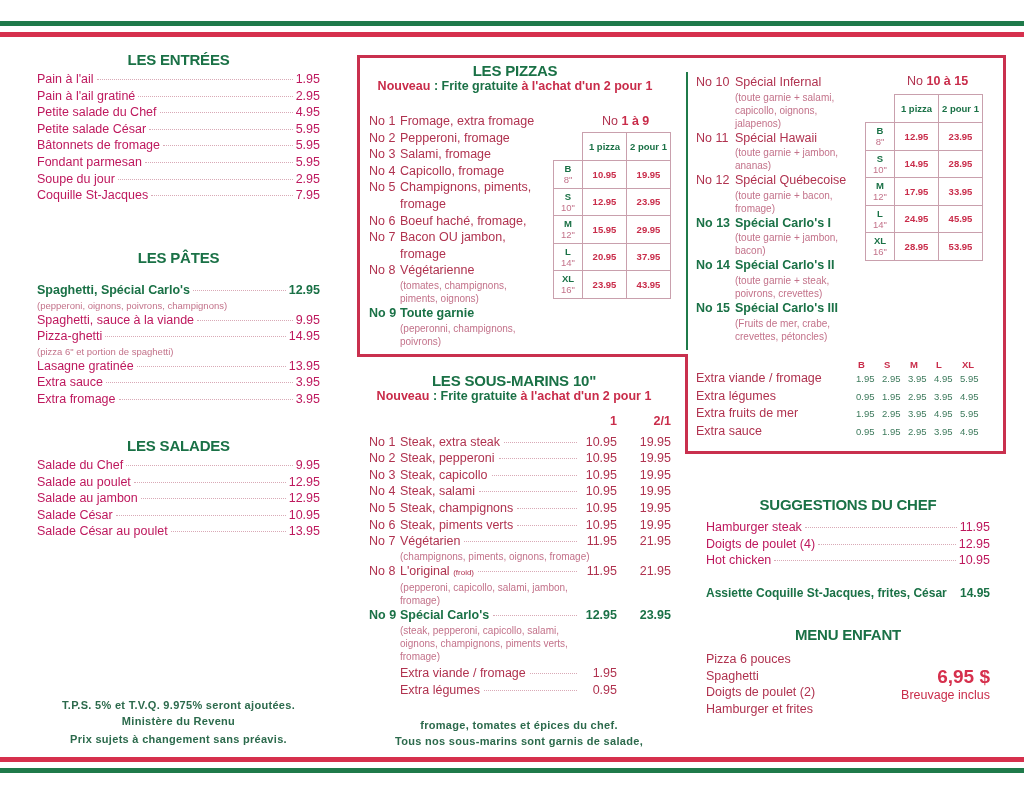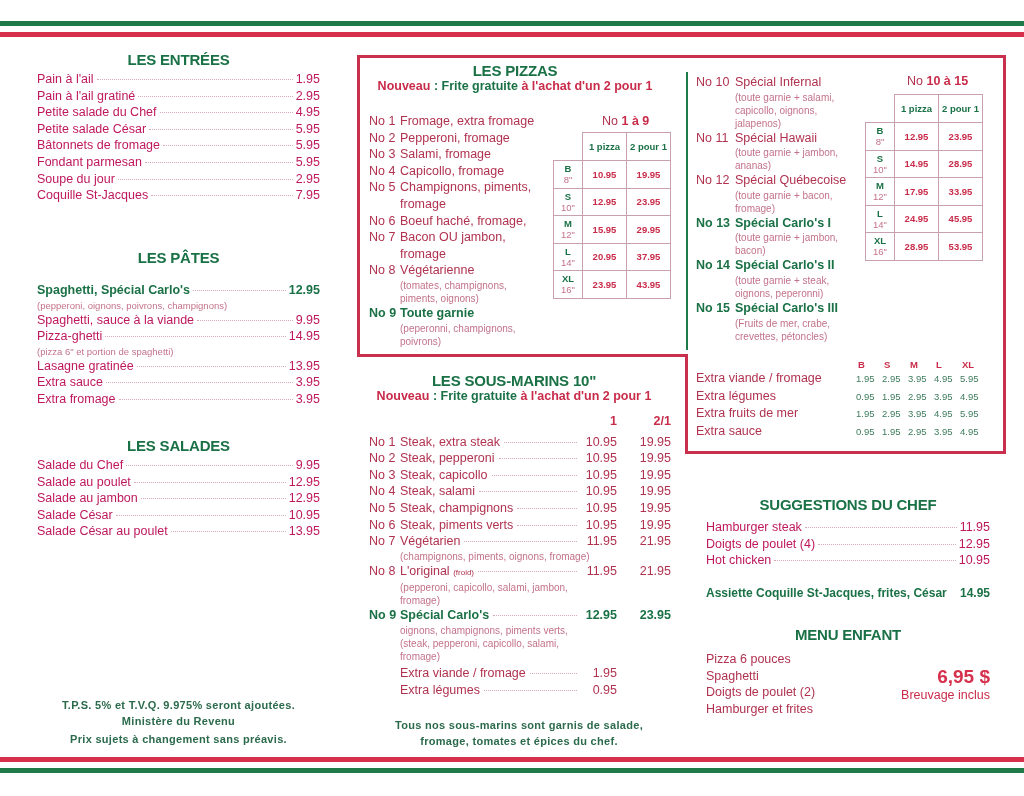--- a/index.html
+++ b/index.html
@@ -251,21 +251,21 @@
   <div class="pz-sub" style="padding-left:39px">(toute garnie + jambon,</div>
   <div class="pz-sub" style="padding-left:39px">ananas)</div>
   <div class="pz"><span class="no" style="width:39px">No 12</span><span>Spécial Québecoise</span></div>
   <div class="pz-sub" style="padding-left:39px">(toute garnie + bacon,</div>
   <div class="pz-sub" style="padding-left:39px">fromage)</div>
   <div class="pz special"><span class="no" style="width:39px">No 13</span><span>Spécial Carlo's I</span></div>
   <div class="pz-sub" style="padding-left:39px">(toute garnie + jambon,</div>
   <div class="pz-sub" style="padding-left:39px">bacon)</div>
   <div class="pz special"><span class="no" style="width:39px">No 14</span><span>Spécial Carlo's II</span></div>
   <div class="pz-sub" style="padding-left:39px">(toute garnie + steak,</div>
-  <div class="pz-sub" style="padding-left:39px">oignons, peperonni)</div>
+  <div class="pz-sub" style="padding-left:39px">poivrons, crevettes)</div>
   <div class="pz special"><span class="no" style="width:39px">No 15</span><span>Spécial Carlo's III</span></div>
   <div class="pz-sub" style="padding-left:39px">(Fruits de mer, crabe,</div>
   <div class="pz-sub" style="padding-left:39px">crevettes, pétoncles)</div>
 </div>
 
 <div class="pt-title" style="left:907px; top:74px;"><span>No </span><b>10 à 15</b></div>
 <table class="pt" style="left:865px; top:94px;">
   <tbody>
       <tr>
         <td class="empty" style="width:29px"></td>
@@ -412,38 +412,38 @@
       </div>
     <div class="pz-sub">(pepperoni, capicollo, salami, jambon,</div>
     <div class="pz-sub">fromage)</div>
     <div class="sm-row special">
         <span class="no">No 9</span>
         <span class="name">Spécial Carlo's</span>
         <span class="dots"></span>
         <span class="p1">12.95</span>
         <span class="p2">23.95</span>
       </div>
+    <div class="pz-sub">(steak, pepperoni, capicollo,  salami,</div>
     <div class="pz-sub">oignons, champignons, piments verts,</div>
-    <div class="pz-sub">(steak, pepperoni, capicollo,  salami,</div>
     <div class="pz-sub">fromage)</div>
     <div class="sm-row" style="padding-left:31px; margin-top:2px; width:248px">
         <span class="name">Extra viande / fromage</span>
         <span class="dots"></span>
         <span class="p1">1.95</span>
       </div>
     <div class="sm-row" style="padding-left:31px; width:248px">
         <span class="name">Extra légumes</span>
         <span class="dots"></span>
         <span class="p1">0.95</span>
       </div>
   </div>
 </div>
 <div class="col" style="left:369px; top:717px; width:300px;">
+  <div class="note">fromage, tomates et épices du chef.</div>
   <div class="note">Tous nos sous-marins sont garnis de salade,</div>
-  <div class="note">fromage, tomates et épices du chef.</div>
 </div>
 
 <div class="col" style="left:706px; top:496px; width:284px;">
   <div class="sec-title">SUGGESTIONS DU CHEF</div>
   <div style="margin-top:6px">
     <div class="row">
         <span class="name">Hamburger steak</span>
         <span class="dots"></span>
         <span class="price">11.95</span>
       </div>

